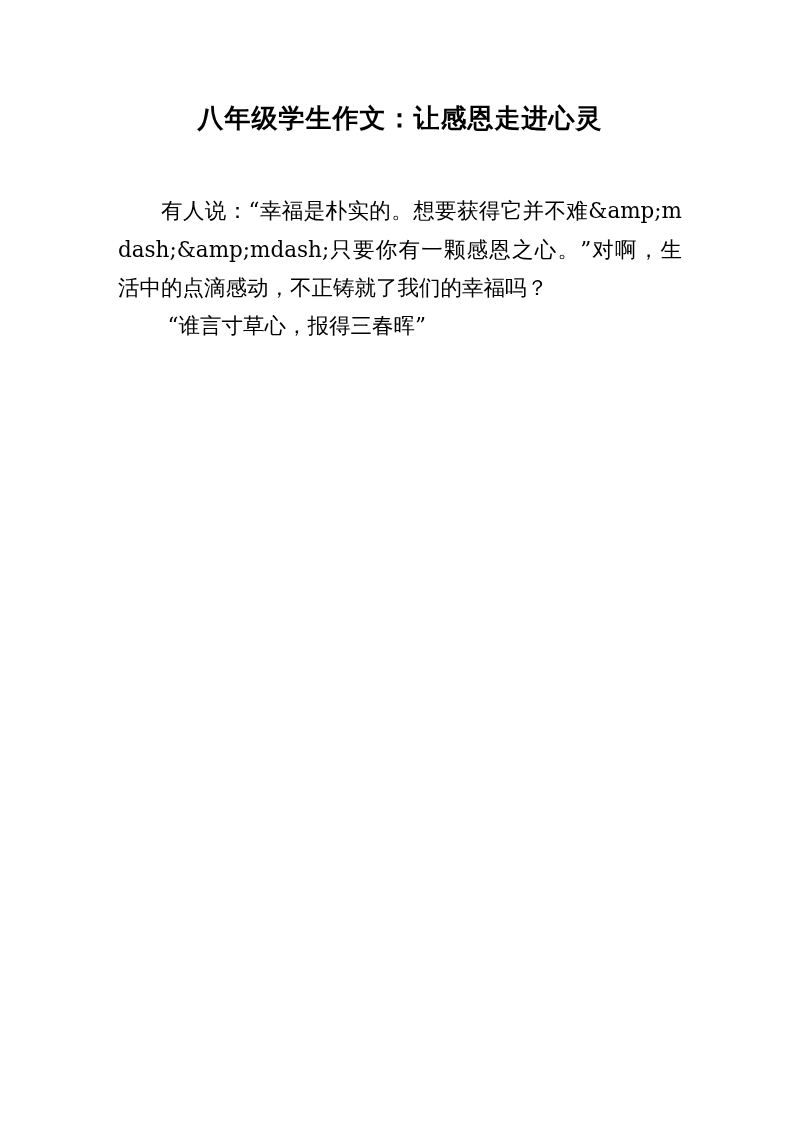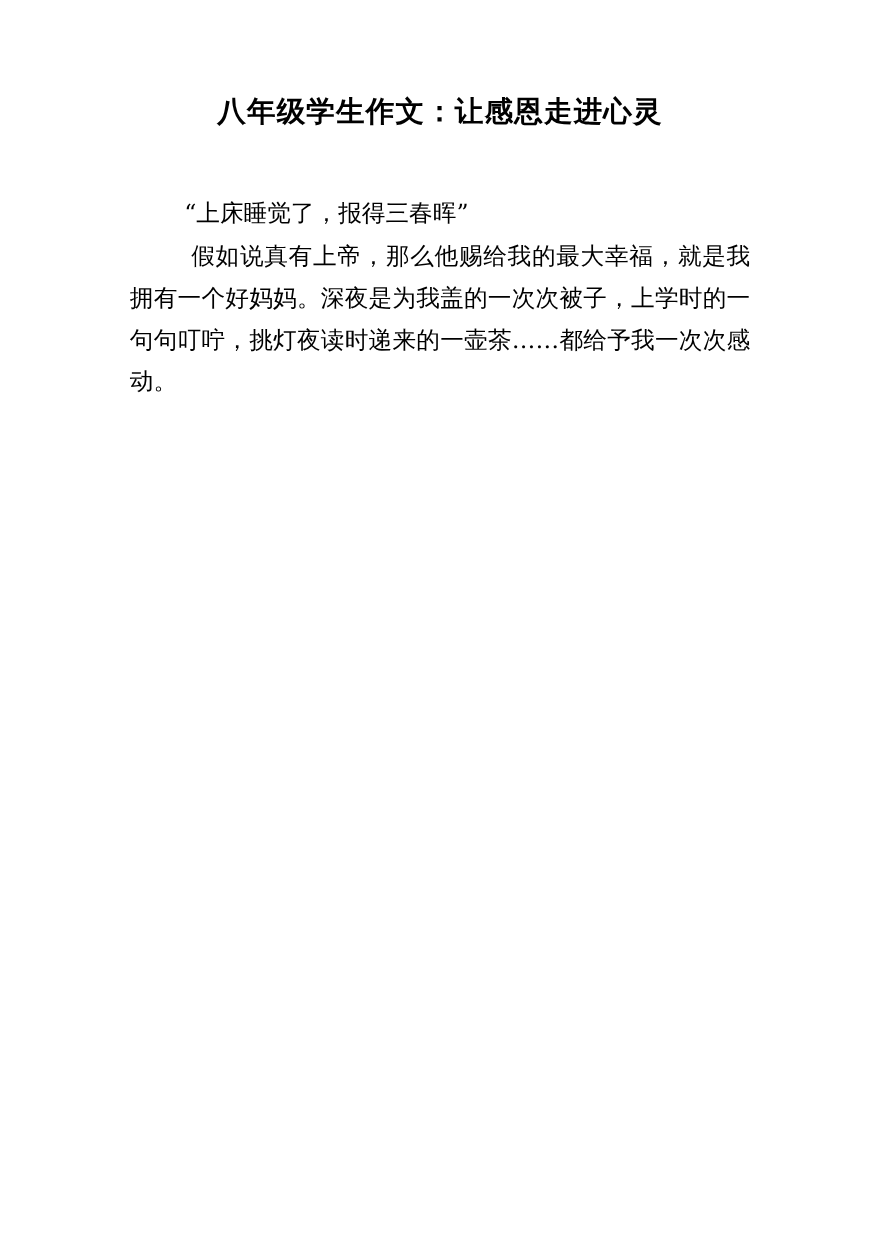--- a/index.html
+++ b/index.html
@@ -11,21 +11,21 @@
     width: 800px;
     height: 1132px;
     font-family: "DejaVu Serif", "Liberation Serif", serif;
     color: #000000;
     overflow: hidden;
   }
   .page {
     width: 800px;
     height: 1132px;
     box-sizing: border-box;
-    padding: 62px 118px 40px 118px;
+    padding: 78px 118px 40px 118px;
     position: relative;
     background: #ffffff;
   }
   .doc-title {
     font-family: "DejaVu Sans", "Liberation Sans", sans-serif;
     font-weight: bold;
     font-size: 26px;
     line-height: 1.4;
     text-align: center;
     letter-spacing: 1px;
@@ -51,17 +51,17 @@
   .indent-3 { text-indent: 2.6em; }
 </style>
 </head>
 <body>
 
 <div class="page">
 
   <h1 class="doc-title">八年级学生作文：让感恩走进心灵</h1>
 
   <div class="body-block">
-    <p class="para indent-2half">“上床睡觉了，报得三春晖”</p>
-    <p class="para indent-3">假如说真有上帝，那么他赐给我的最大幸福，就是我拥有一个好妈妈。深夜是为我盖的一次次被子，上学时的一句句叮咛，挑灯夜读时递来的一壶茶……都给予我一次次感动。</p>
+    <p class="para indent-2">有人说：“幸福是朴实的。想要获得它并不难&amp;amp;mdash;&amp;amp;mdash;只要你有一颗感恩之心。”对啊，生活中的点滴感动，不正铸就了我们的幸福吗？</p>
+    <p class="para indent-2half">“谁言寸草心，报得三春晖”</p>
   </div>
 
 </div>
 
 </body></html>

